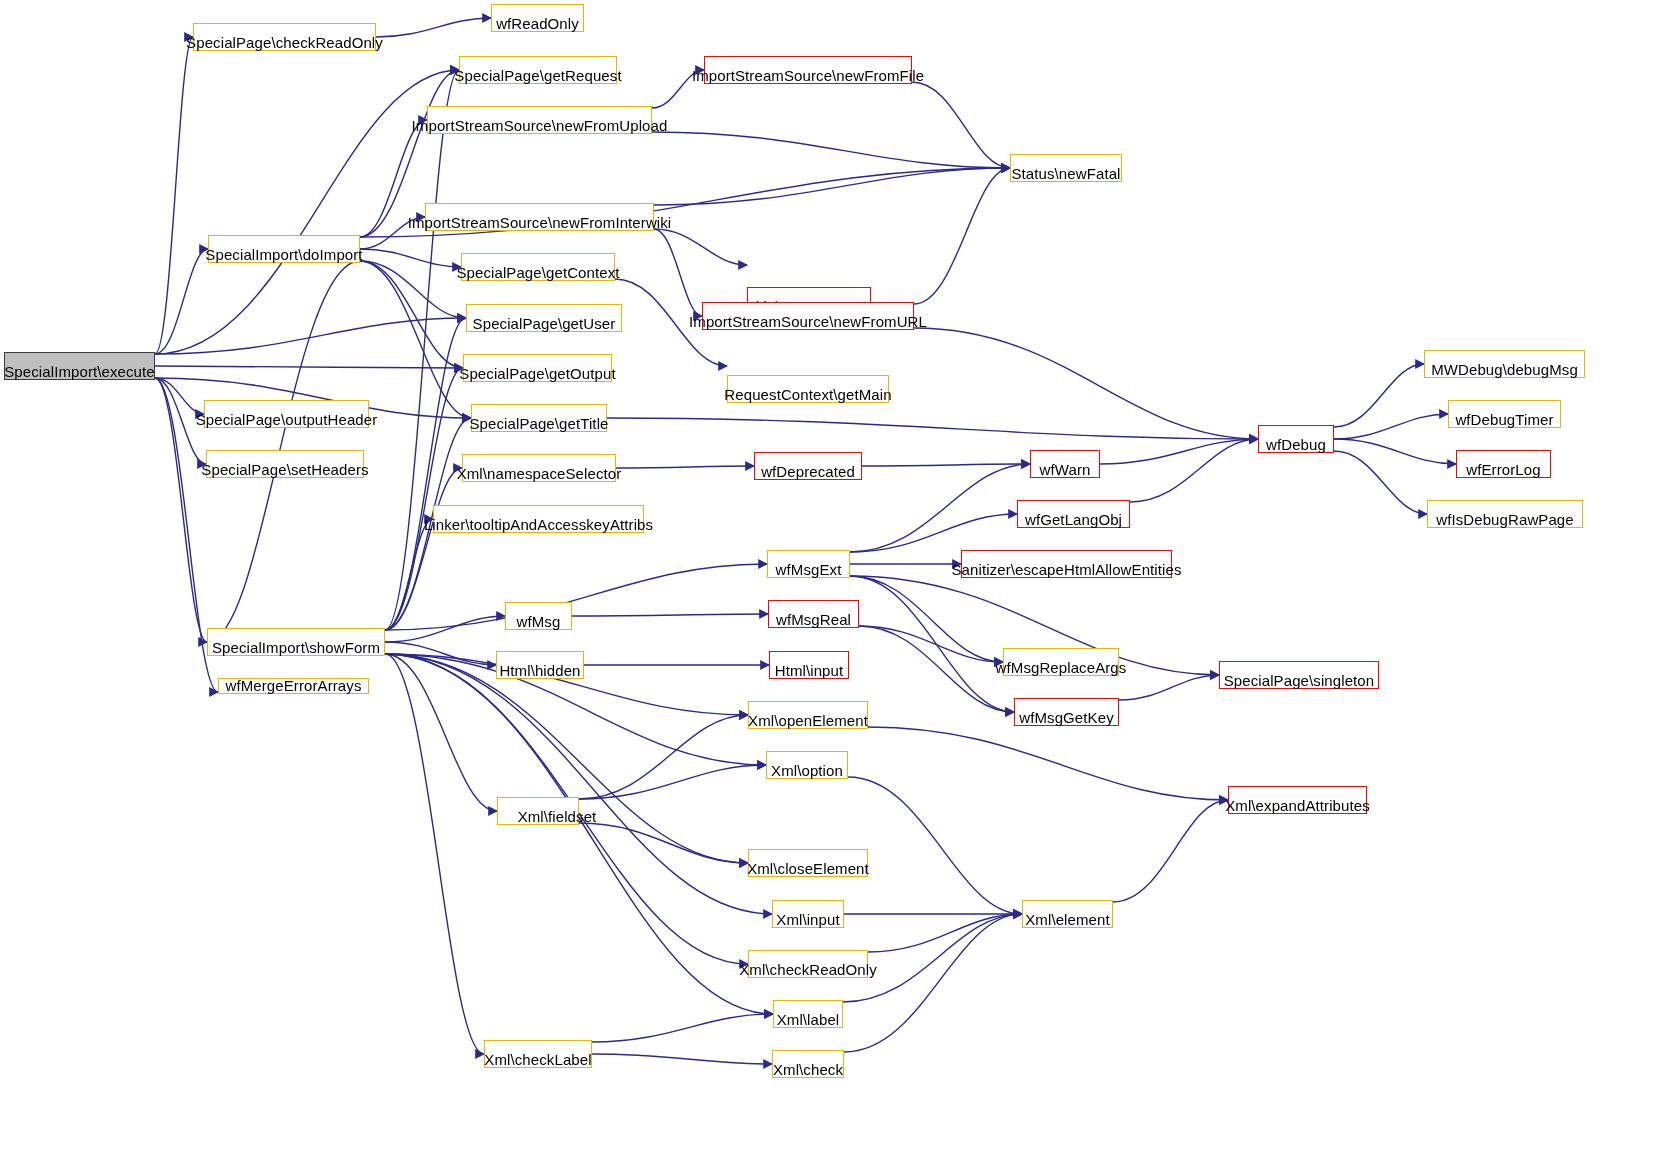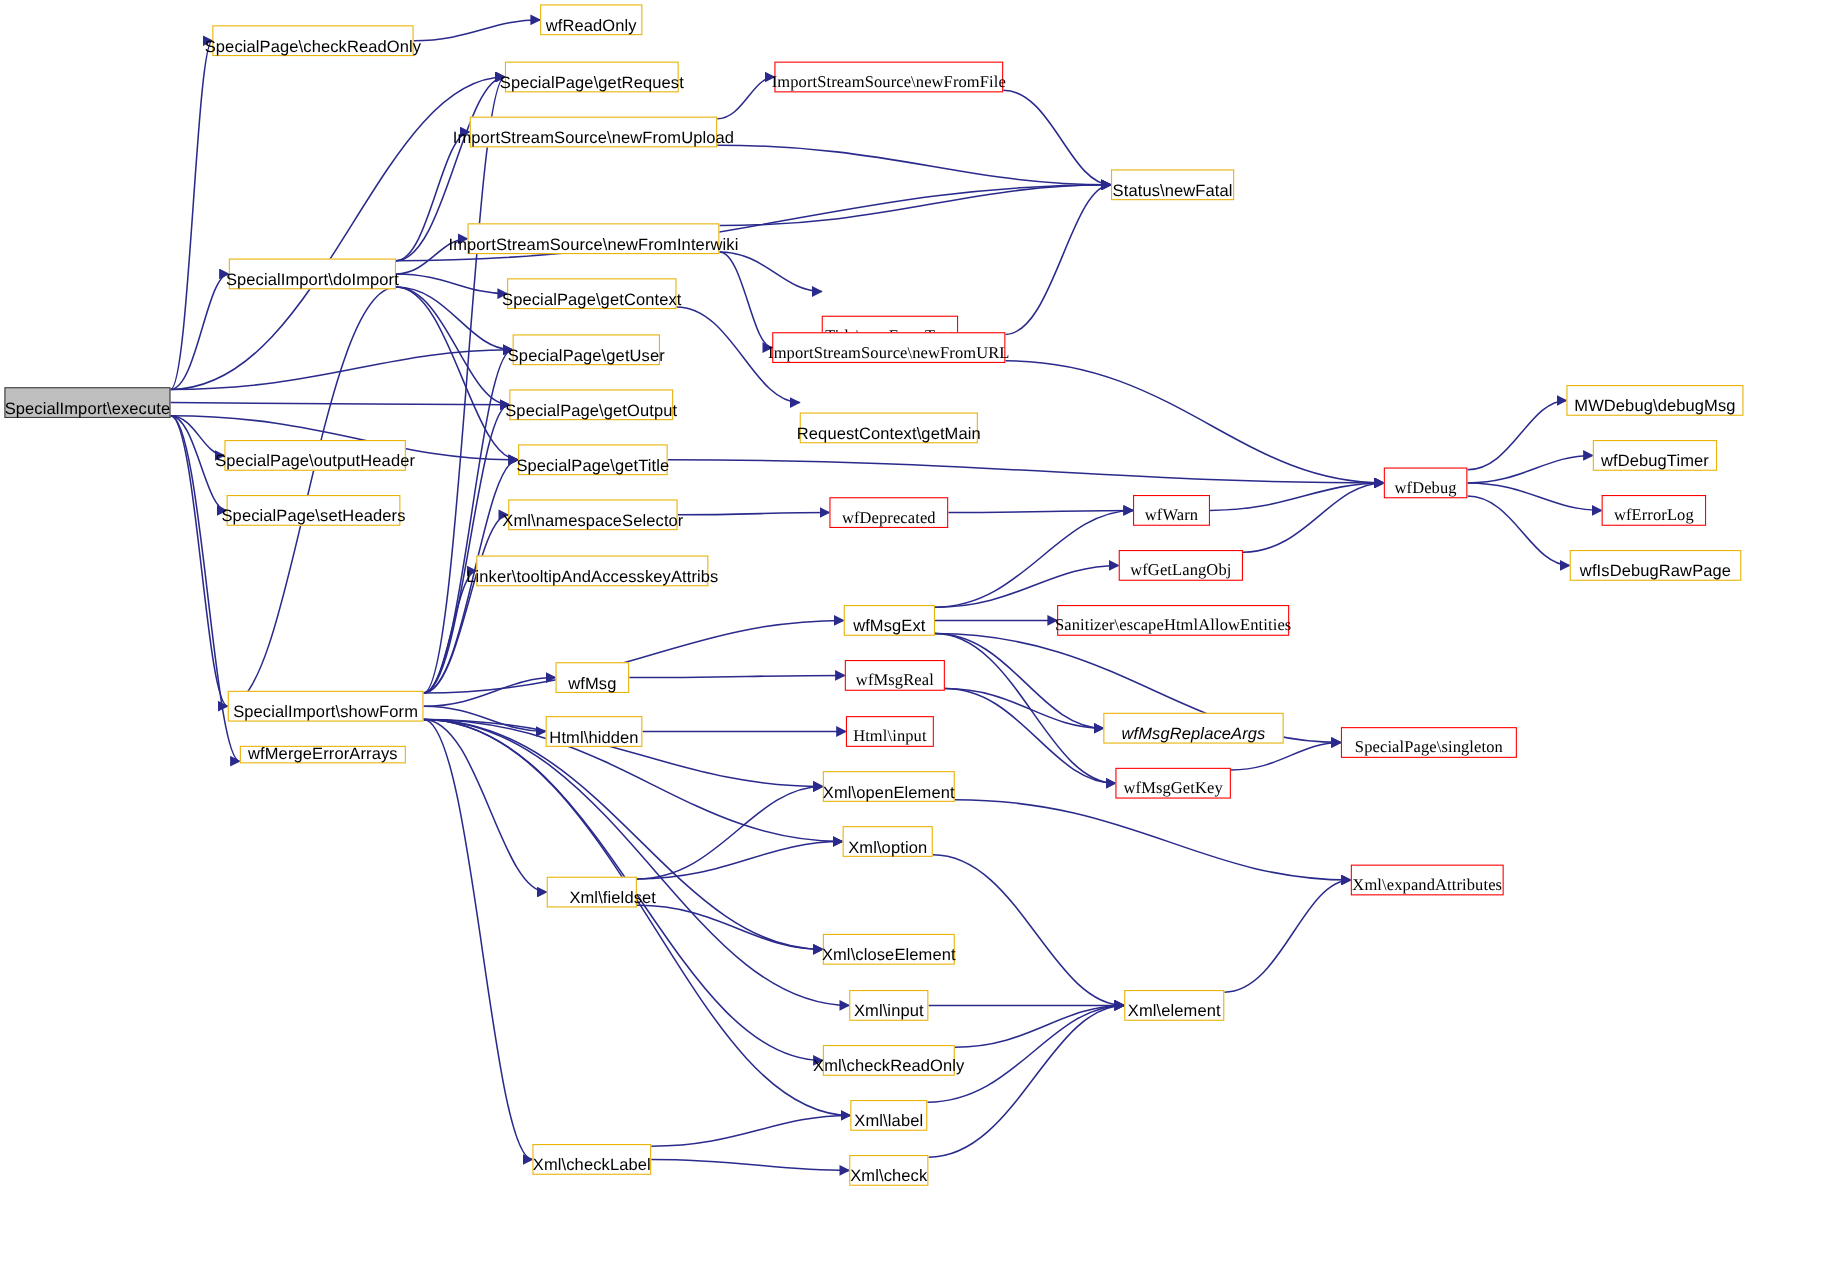--- a/index.html
+++ b/index.html
@@ -17,21 +17,21 @@
     border:1px solid #eab308;
     background:#ffffff;
     color:#000000;
     font-size:15px;
     line-height:1;
     display:flex;align-items:flex-end;justify-content:center;
     white-space:nowrap;
     letter-spacing:.1px;
     z-index:5;
   }
-  .node.red{border-color:#ff0000;font-family:Liberation Serif, serif;}
+  .node.red{border-color:#ff0000;}
   .node.root{background:#bfbfbf;border-color:#3d3d3d;}
 </style>
 </head>
 <body>
 
 <div id="canvas">
   <svg id="edges" xmlns="http://www.w3.org/2000/svg">
     <defs>
       <marker id="arrow" viewBox="0 0 10 10" refX="9" refY="5" markerWidth="7" markerHeight="7" orient="auto-start-reverse">
         <path d="M 0 0 L 10 5 L 0 10 z" fill="#2a2a8c"></path>
@@ -148,21 +148,21 @@
       </div>
       <div class="node" style="left: 461px; top: 253px; width: 154px; height: 28px;">
         <span>SpecialPage\getContext</span>
       </div>
       <div class="node red" style="left: 747px; top: 251px; width: 124px; height: 28px; margin-top: 36px;">
         <span>Title\newFromText</span>
       </div>
       <div class="node red" style="left: 702px; top: 302px; width: 212px; height: 28px;">
         <span>ImportStreamSource\newFromURL</span>
       </div>
-      <div class="node" style="left: 466px; top: 304px; width: 134px; height: 28px;">
+      <div class="node" style="left: 466px; top: 304px; width: 156px; height: 28px;">
         <span>SpecialPage\getUser</span>
       </div>
       <div class="node" style="left: 727px; top: 352px; width: 162px; height: 28px; margin-top: 23px;">
         <span>RequestContext\getMain</span>
       </div>
       <div class="node" style="left: 463px; top: 354px; width: 149px; height: 28px;">
         <span>SpecialPage\getOutput</span>
       </div>
       <div class="node" style="left: 204px; top: 400px; width: 165px; height: 28px;">
         <span>SpecialPage\outputHeader</span>
@@ -211,21 +211,21 @@
       </div>
       <div class="node" style="left: 505px; top: 602px; width: 67px; height: 28px;">
         <span>wfMsg</span>
       </div>
       <div class="node red" style="left: 768px; top: 600px; width: 91px; height: 28px;">
         <span>wfMsgReal</span>
       </div>
       <div class="node" style="left: 207px; top: 628px; width: 178px; height: 28px;">
         <span>SpecialImport\showForm</span>
       </div>
-      <div class="node" style="left: 1003px; top: 648px; width: 164px; height: 28px; font-style: italic;">
+      <div class="node" style="left: 1003px; top: 648px; width: 116px; height: 28px;">
         <span>wfMsgReplaceArgs</span>
       </div>
       <div class="node" style="left: 496px; top: 651px; width: 88px; height: 28px;">
         <span>Html\hidden</span>
       </div>
       <div class="node red" style="left: 769px; top: 651px; width: 80px; height: 28px;">
         <span>Html\input</span>
       </div>
       <div class="node red" style="left: 1219px; top: 661px; width: 160px; height: 28px;">
         <span>SpecialPage\singleton</span>

